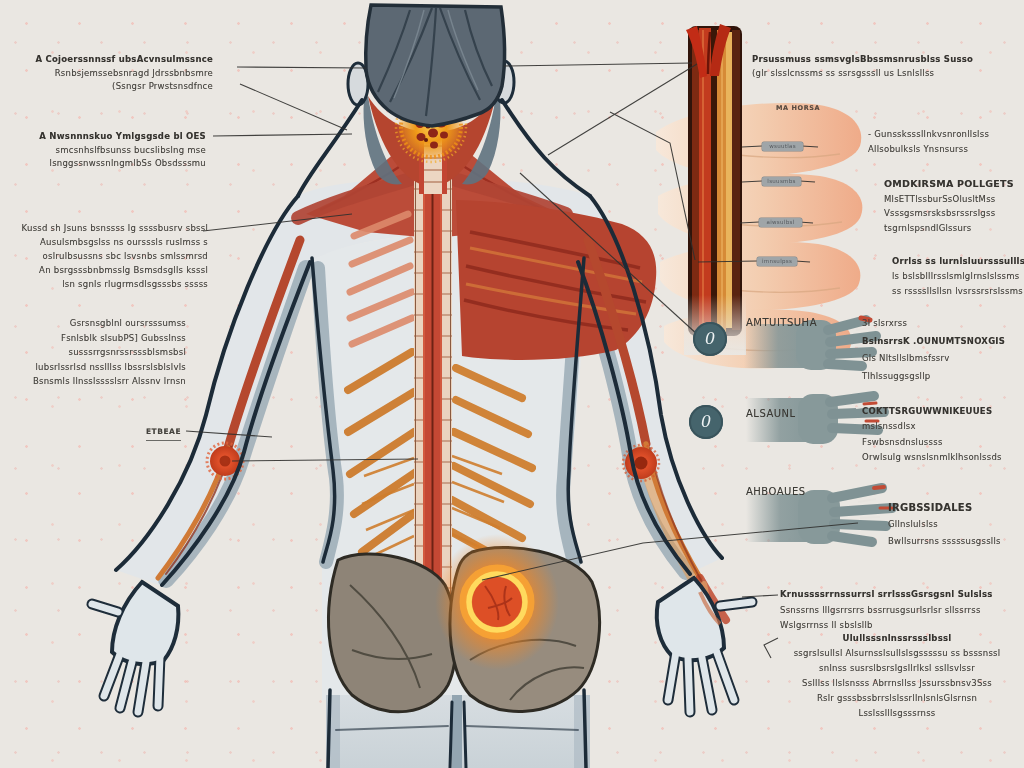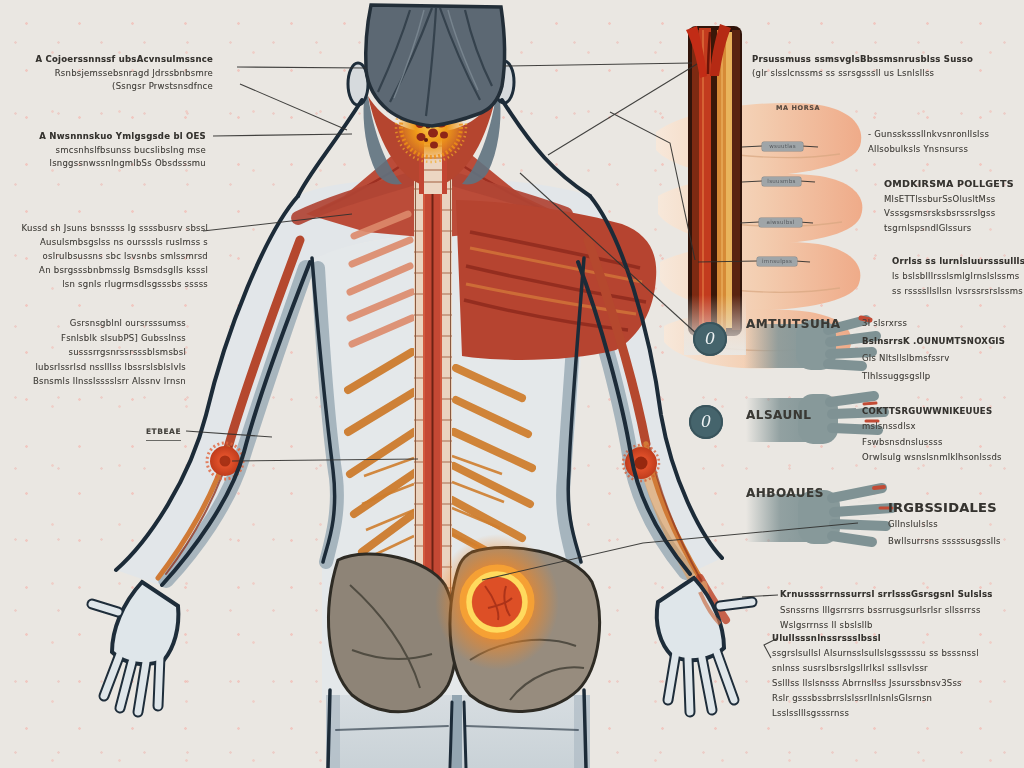--- a/index.html
+++ b/index.html
@@ -24,27 +24,27 @@
   #lb4{left:8px;top:316px;width:178px;line-height:14.5px;}
   #elbow-label{left:146px;top:425px;font-size:7.5px;font-weight:700;letter-spacing:.5px;
       border-bottom:1px solid #6a6a66;padding-bottom:1px;}
   #rtop{left:752px;top:53px;width:250px;}
   #ra{left:868px;top:127px;line-height:15px;}
   #rb{left:884px;top:177px;line-height:14.5px;}
   #rc{left:862px;top:254px;line-height:15px;margin-left:30px;}
   #row1-text{left:862px;top:315px;line-height:17.5px;}
   #row2-text{left:862px;top:404px;line-height:15.3px;}
   #row3-text{left:888px;top:499px;line-height:17px;}
-  .rowlabel{position:absolute;z-index:2;font-size:12px;font-weight:700;color:#3a3934;
+  .rowlabel{position:absolute;z-index:2;font-size:10px;font-weight:400;color:#3a3934;
       letter-spacing:.5px;text-shadow:0 0 .5px rgba(60,60,55,.4);}
   #row1-label{left:746px;top:317px;}
   #row2-label{left:746px;top:408px;}
   #row3-label{left:746px;top:486px;}
   #br1{left:780px;top:587px;width:250px;line-height:15.5px;}
-  #br2{left:772px;top:631px;width:250px;line-height:15px;}
+  #br2{left:772px;top:631px;width:250px;line-height:15px;text-align:center;}
   .badge{position:absolute;z-index:2;width:34px;height:34px;border-radius:50%;
       background:#45646c;box-shadow:inset 0 0 0 2px #39545c;color:#edf2f3;
       font:italic 16px/34px "DejaVu Serif",serif;text-align:center;}
   #badge1{left:693px;top:322px;}
   #badge2{left:689px;top:405px;}
   .pill{position:absolute;z-index:2;height:9px;background:#9fa5a8;border-radius:2px;
       box-shadow:0 0 0 .5px #82888c;font-size:5.5px;line-height:9px;color:#55595d;
       text-align:center;overflow:hidden;letter-spacing:.3px;}
   #pill1{left:762px;top:142px;width:41px;}
   #pill2{left:762px;top:177px;width:39px;}
@@ -519,21 +519,21 @@
   <div class="ln">Gls Nltsllslbmsfssrv</div>
   <div class="ln">Tlhlssuggsgsllp</div>
 </div>
 <div class="tb" id="row2-text">
   <div class="ln bold">COKTTSRGUWWNIKEUUES</div>
   <div class="ln">mslsnssdlsx</div>
   <div class="ln">Fswbsnsdnslussss</div>
   <div class="ln">Orwlsulg wsnslsnmlklhsonlssds</div>
 </div>
 <div class="tb" id="row3-text">
-  <div class="ln bold" style="font-size:13px">IRGBSSIDALES</div>
+  <div class="ln bold" style="font-size:10px">IRGBSSIDALES</div>
   <div class="ln">Gllnslulslss</div>
   <div class="ln">Bwllsurrsns sssssusgsslls</div>
 </div>
 
 <div class="tb" id="br1">
   <div class="ln bold">Krnussssrrnssurrsl srrlsssGsrsgsnl Sulslss</div>
   <div class="ln">Ssnssrns lllgsrrsrrs bssrrusgsurlsrlsr sllssrrss</div>
   <div class="ln">Wslgsrrnss ll sbslsllb</div>
 </div>
 <div class="tb" id="br2">

